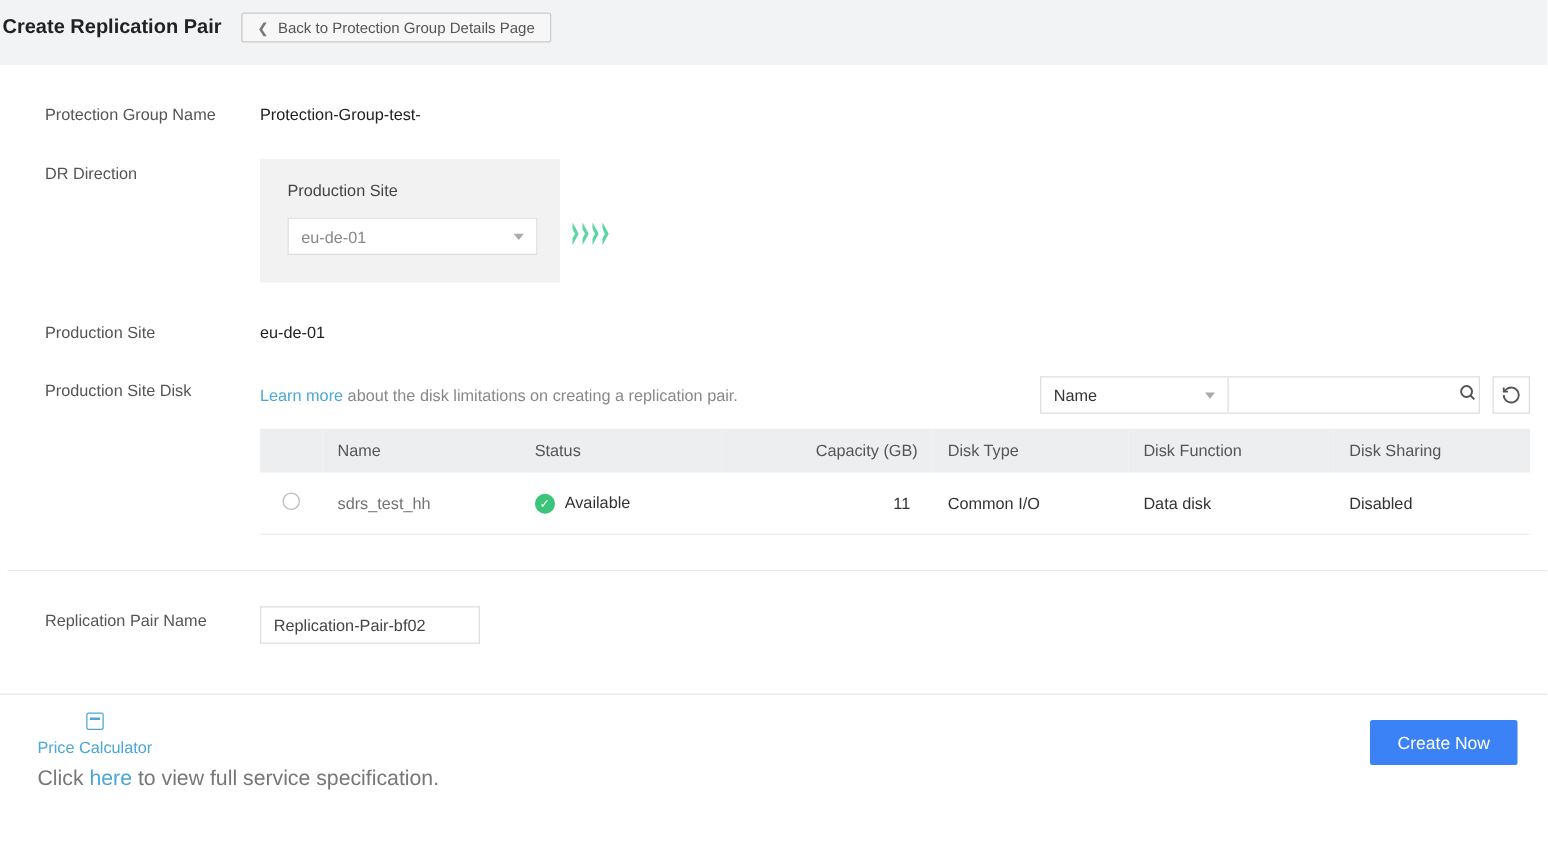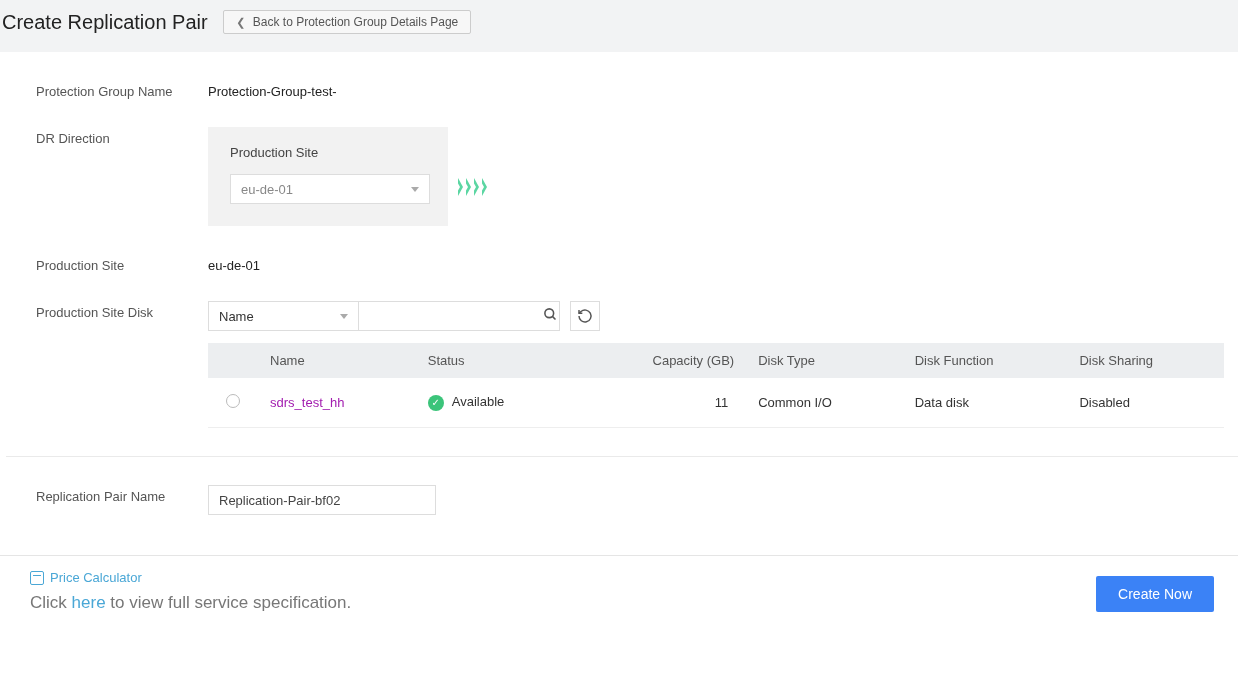--- a/index.html
+++ b/index.html
@@ -1,18 +1,18 @@
 <!DOCTYPE html>
 <html><head>
 <meta charset="utf-8">
 <style>
   * { box-sizing: border-box; margin: 0; padding: 0; }
   body { font-family: Arial, Helvetica, sans-serif; font-size: 13px; color: #333; background: #fff; width: 1238px; }
   .header { background: #f2f3f4; padding: 10px 0 18px 2px; }
-  .header h1 { font-size: 20px; font-weight: 400; color: #222; display: inline-block; vertical-align: middle; }
+  .header h1 { font-size: 16px; font-weight: 700; color: #222; display: inline-block; vertical-align: middle; }
   .back-btn { display: inline-block; vertical-align: middle; margin-left: 12px; padding: 4px 12px; border: 1px solid #ccc; background: #f7f7f7; color: #555; font-size: 12px; cursor: pointer; border-radius: 2px; }
   .back-btn .chev { font-size: 11px; margin-right: 4px; color: #777; }
   .content { background: #fff; padding: 28px 0 0 36px; }
   .form-row { display: flex; align-items: flex-start; margin-bottom: 28px; }
   .form-label { width: 172px; flex-shrink: 0; color: #555; padding-top: 4px; }
   .form-value { color: #222; padding-top: 4px; }
   .dr-boxes { display: flex; align-items: center; }
   .site-box { background: #f2f2f2; padding: 18px 22px 22px 22px; width: 240px; }
   .site-box-label { color: #444; margin-bottom: 14px; }
   .site-select { width: 200px; height: 30px; border: 1px solid #ddd; background: #fff; padding: 0 10px; display: flex; align-items: center; justify-content: space-between; color: #888; }
@@ -29,27 +29,27 @@
   .search-input { border: none; outline: none; flex: 1; font-size: 13px; }
   .search-icon { color: #666; cursor: pointer; }
   .refresh-btn { width: 30px; height: 30px; border: 1px solid #ddd; display: flex; align-items: center; justify-content: center; cursor: pointer; color: #555; }
   table { width: 100%; border-collapse: collapse; }
   thead tr { background: #eceef0; }
   th { text-align: left; font-weight: 400; color: #555; padding: 10px 12px; font-size: 13px; }
   th.cap-col { text-align: right; }
   tbody td { padding: 16px 12px; border-bottom: 1px solid #eee; color: #333; }
   .radio-cell { width: 50px; text-align: center; }
   .radio-circle { width: 14px; height: 14px; border: 1.5px solid #bbb; border-radius: 50%; display: inline-block; cursor: pointer; }
-  .disk-link { color: #a21caf; cursor: pointer; text-align: center; }
+  .disk-link { color: #737373; cursor: pointer; text-align: center; }
   .status-dot { width: 16px; height: 16px; border-radius: 50%; background: #3bc47a; display: inline-flex; align-items: center; justify-content: center; color: #fff; font-size: 10px; margin-right: 8px; vertical-align: middle; }
   .cap-cell { text-align: right; padding-right: 18px; }
   .divider-h { border-top: 1px solid #eaeaea; margin: 28px 0 0 -30px; }
-  .name-input { width: 228px; height: 30px; border: 1px solid #ddd; padding: 0 10px; font-size: 13px; color: #444; outline: none; }
+  .name-input { width: 176px; height: 30px; border: 1px solid #ddd; padding: 0 10px; font-size: 13px; color: #444; outline: none; }
   .footer { border-top: 1px solid #e5e5e5; background: #fff; padding: 14px 24px 18px 30px; display: flex; justify-content: space-between; align-items: flex-start; }
-  .price-link { color: #4aa7d6; cursor: pointer; display: inline-flex; align-items: center; gap: 6px; margin-bottom: 8px; }
+  .price-link { color: #4aa7d6; cursor: pointer; display: inline-flex; align-items: center; gap: 6px; margin-bottom: 8px; flex-direction: column; }
   .calc-icon { width: 14px; height: 14px; border: 1.5px solid #4aa7d6; border-radius: 2px; position: relative; }
   .calc-icon::after { content: ''; position: absolute; left: 2px; right: 2px; top: 3px; height: 1.5px; background: #4aa7d6; }
   .spec-text { color: #777; font-size: 17px; }
   .spec-text a { color: #4aa7d6; cursor: pointer; text-decoration: none; }
   .create-btn { background: #3b82f6; color: #fff; border: none; padding: 10px 22px; font-size: 14px; cursor: pointer; border-radius: 2px; margin-top: 6px; }
   .caret-down { width: 0; height: 0; border-left: 4px solid transparent; border-right: 4px solid transparent; border-top: 5px solid #aaa; }
   .search-combined { display: flex; border: 1px solid #ddd; height: 30px; }
   .search-combined .sel-part { width: 150px; display: flex; align-items: center; justify-content: space-between; padding: 0 10px; border-right: 1px solid #ddd; }
   .search-combined .inp-part { display: flex; align-items: center; padding: 0 8px; width: 200px; }
 </style>
@@ -94,20 +94,23 @@
 
   <div class="form-row">
     <div class="form-label">Production Site</div>
     <div class="form-value">eu-de-01</div>
   </div>
 
   <div class="form-row" style="margin-bottom:12px;">
     <div class="form-label">Production Site Disk</div>
     <div class="disk-section" style="flex:1;">
       <div class="learn-row">
+        <div class="learn-text">
+          <span class="learn-link">Learn more</span><span> about the disk limitations on creating a replication pair.</span>
+        </div>
         <div class="search-group">
           <div class="search-combined">
             <div class="sel-part">
               <span>Name</span>
               <span class="caret-down"></span>
             </div>
             <div class="inp-part">
               <input class="search-input" type="text" style="">
               <span class="search-icon">
                 <svg width="15" height="15" viewBox="0 0 24 24" fill="none" stroke="#555" stroke-width="2.5">

